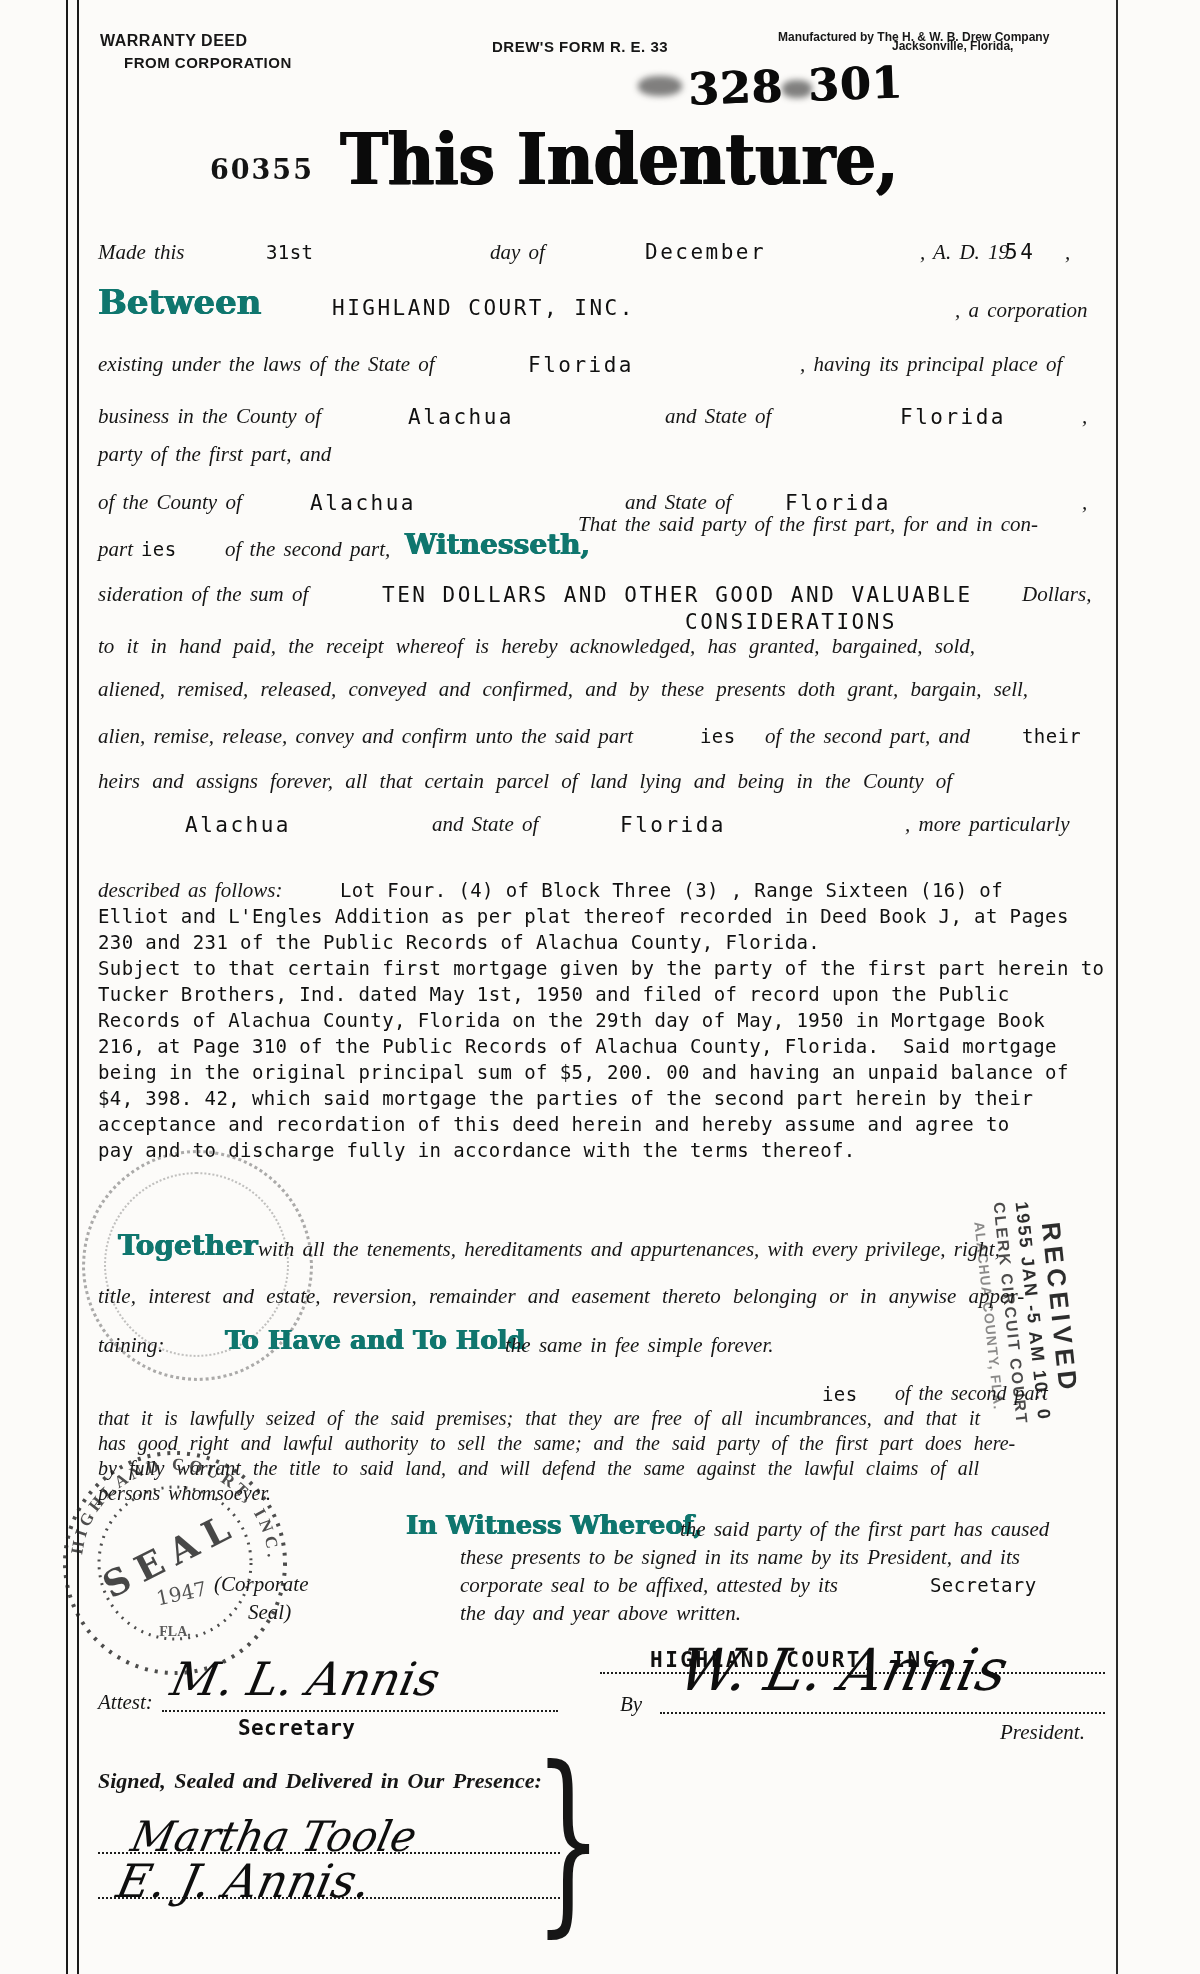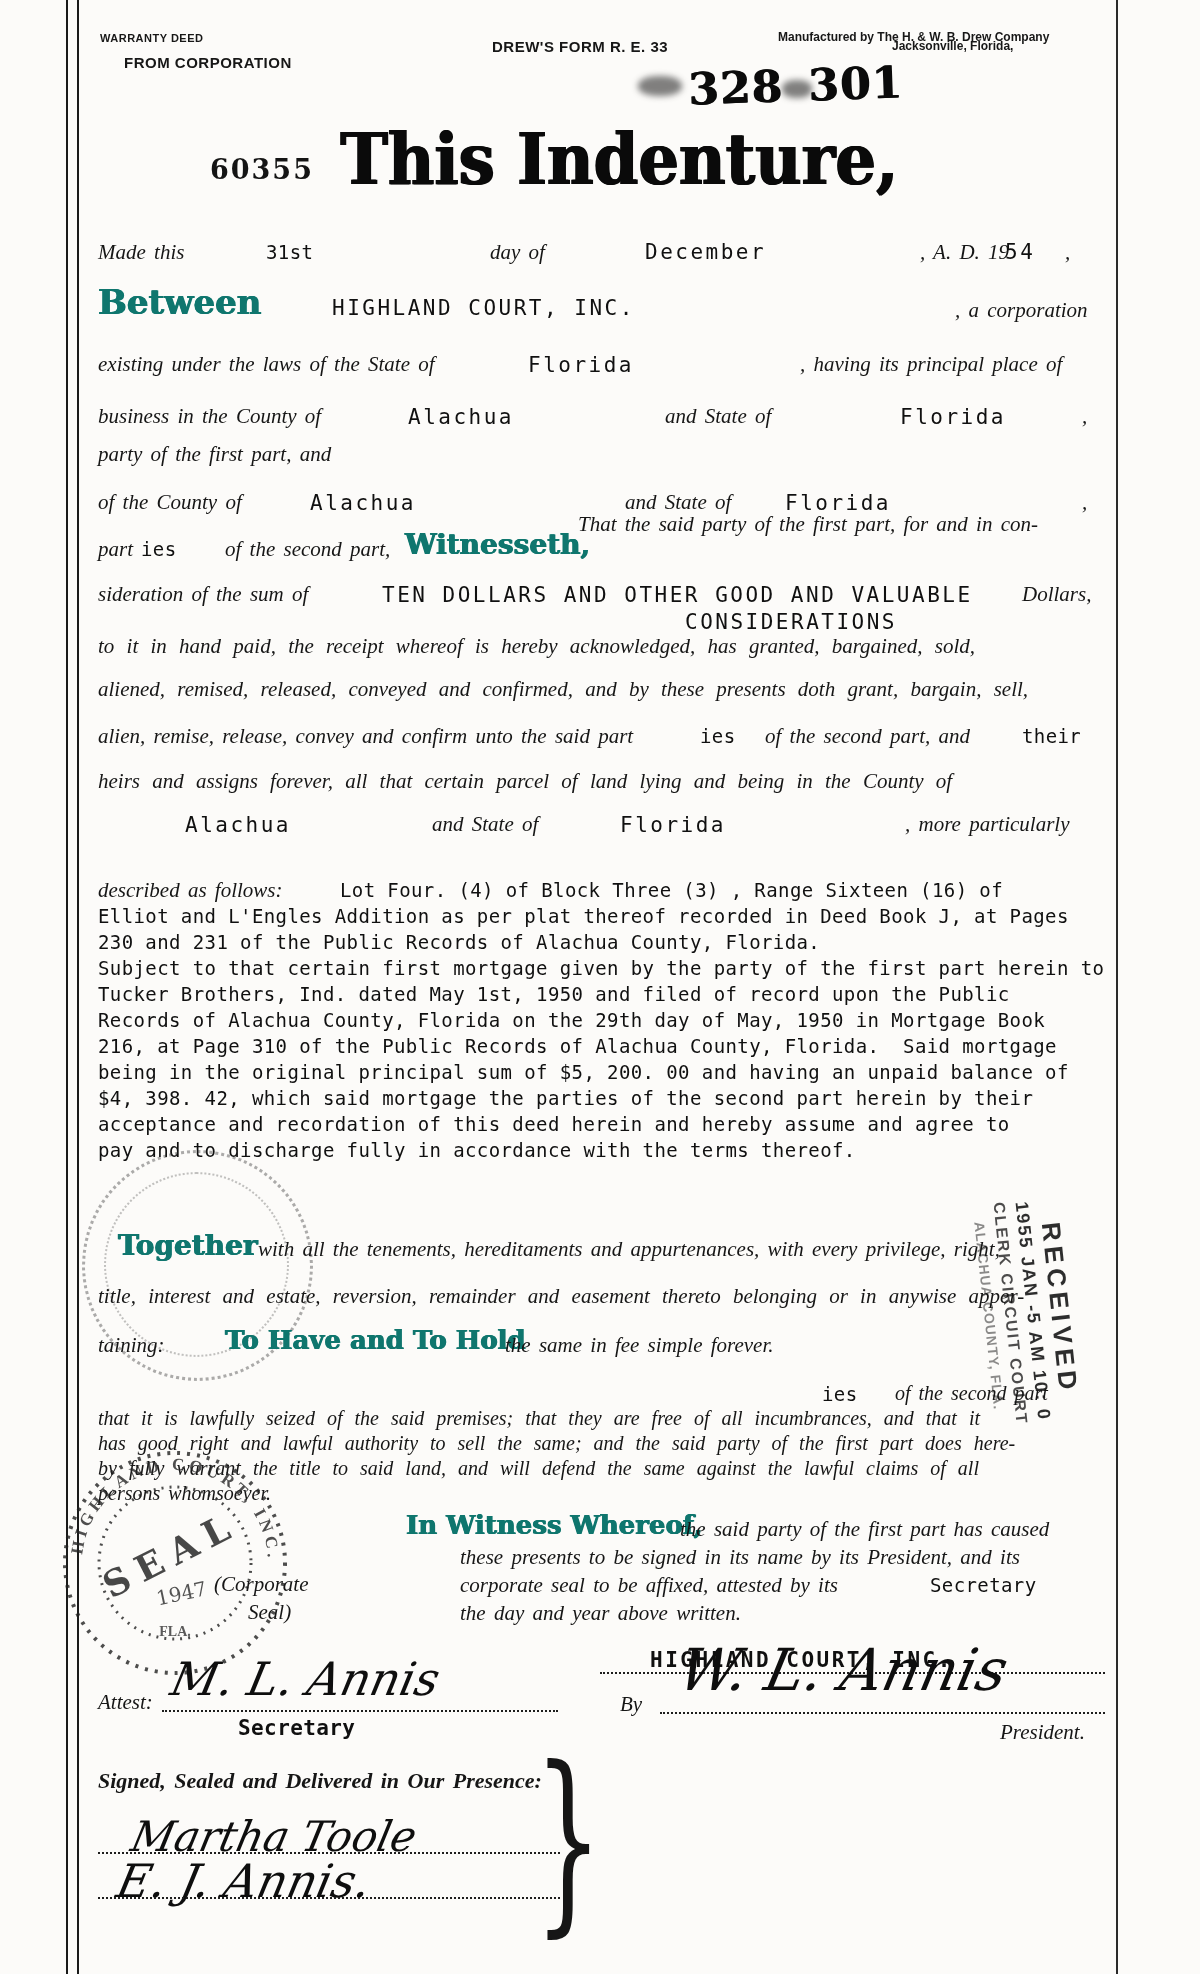--- a/index.html
+++ b/index.html
@@ -40,21 +40,21 @@
     transform:scaleX(.55);transform-origin:left top;color:#161616;font-weight:normal;}
 </style>
 </head>
 <body>
 
 <div class="page">
 
   <div class="rule-left"></div>
   <div class="rule-right"></div>
 
-  <span class="s hdr" style="left:100px;top:32px;font-size:11px;letter-spacing:.5px">WARRANTY DEED</span>
+  <span class="s hdr" style="left:100px;top:32px;font-size:16px;letter-spacing:.5px">WARRANTY DEED</span>
   <span class="s hdr" style="left:124px;top:54px;font-size:15px;letter-spacing:.5px">FROM CORPORATION</span>
   <span class="s hdr" style="left:492px;top:38px;font-size:15px;letter-spacing:.5px">DREW'S FORM R. E. 33</span>
   <span class="s hdr" style="left:778px;top:30px;font-size:12px">Manufactured by The H. &amp; W. B. Drew Company</span>
   <span class="s hdr" style="left:892px;top:39px;font-size:12px">Jacksonville, Florida,</span>
 
   <div class="smudge" style="left:638px;top:76px;width:44px;height:20px"></div>
   <div class="smudge" style="left:782px;top:80px;width:30px;height:18px"></div>
   <span class="s pagestamp" style="left:688px;top:62px">328</span>
   <span class="s pagestamp" style="left:808px;top:58px">301</span>
 

